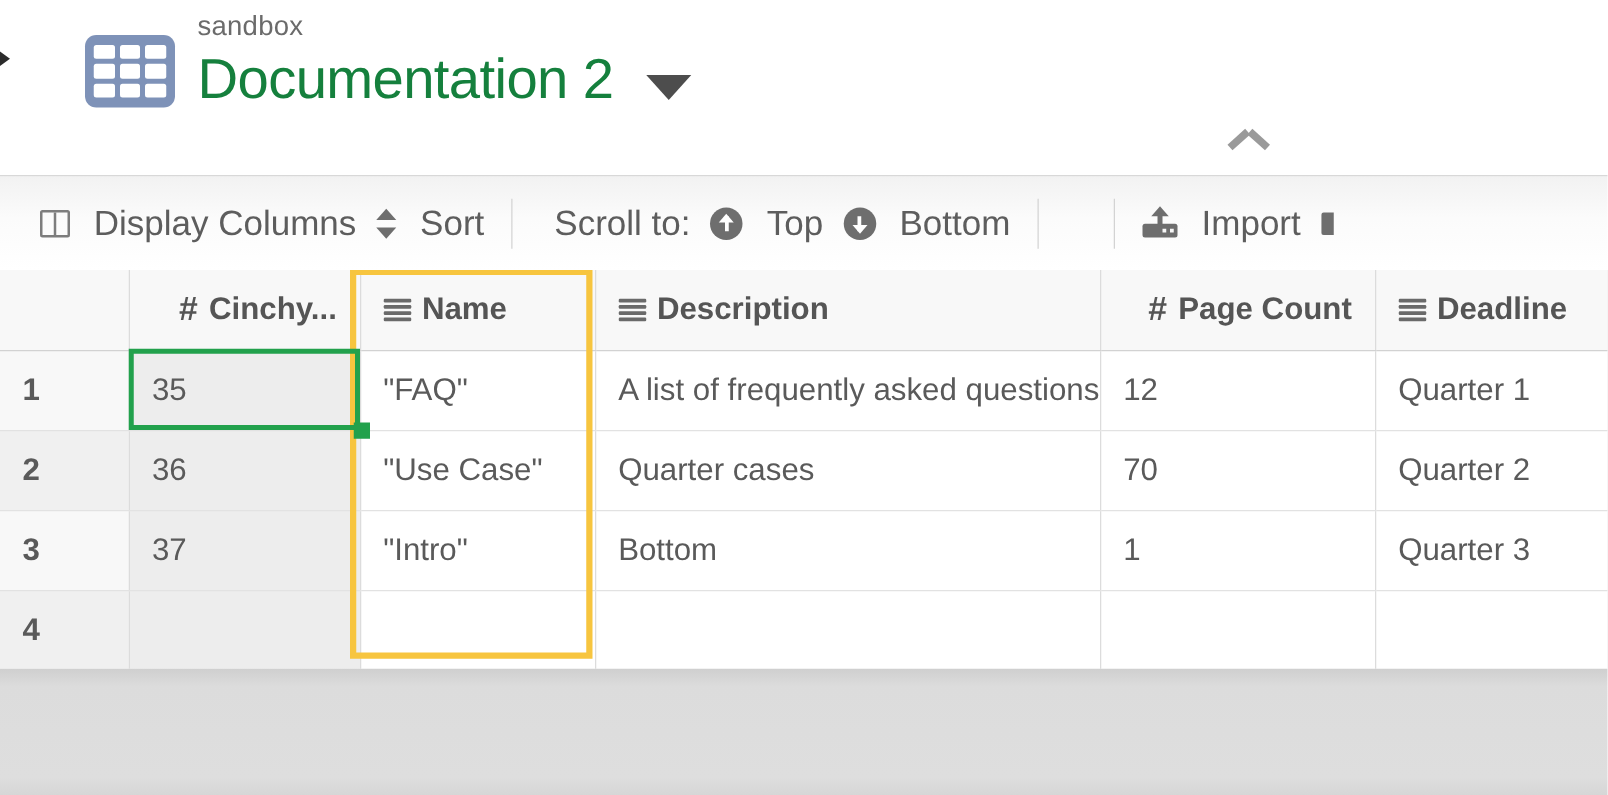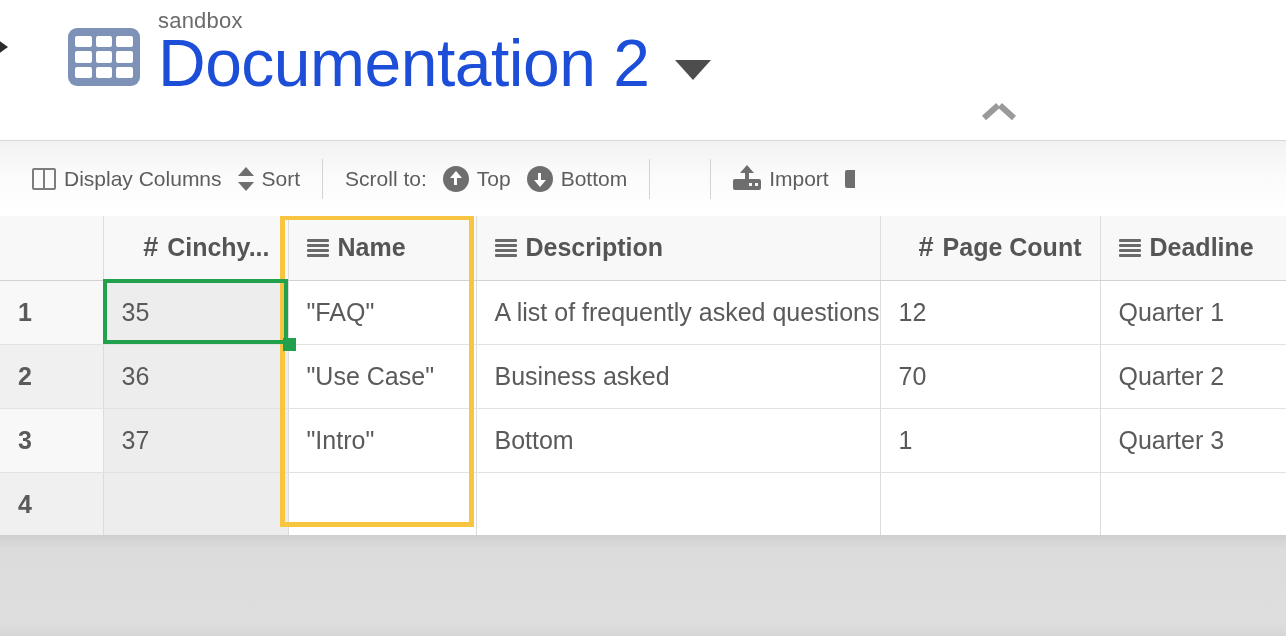--- a/index.html
+++ b/index.html
@@ -35,21 +35,21 @@
   }
   .grid-icon span { background: #ffffff; border-radius: 2px; display:block; }
 
   .title-wrap { position: absolute; left: 158px; top: 8px; }
   .sandbox-label {
     font-size: 22px; color: #6b6b6b; line-height: 26px;
     letter-spacing: 0.2px;
   }
   .title-row { display: flex; align-items: center; margin-top: -2px; }
   .doc-title {
-    font-size: 66px; color: #1d4ed8; line-height: 62px;
+    font-size: 45px; color: #15803d; line-height: 62px;
     font-weight: 400; letter-spacing: -0.5px;
   }
   .title-caret {
     margin-left: 26px; margin-top: 14px;
     width: 0; height: 0;
     border-left: 18px solid transparent;
     border-right: 18px solid transparent;
     border-top: 20px solid #4d4d4d;
   }
 
@@ -76,21 +76,21 @@
   }
   .tb-item {
     display: flex; align-items: center; gap: 8px;
     font-size: 25px; color: #5d5d5d; white-space: nowrap;
   }
   .tb-gap { width: 16px; }
   .tb-sep {
     width: 1px; height: 40px; background: #d3d3d3;
     margin: 0 22px;
   }
-  .tb-label { font-size: 21px; color: #5d5d5d; white-space: nowrap; }
+  .tb-label { font-size: 28px; color: #5d5d5d; white-space: nowrap; margin-left: 11px; }
 
   
   .ico-cols {
     width: 24px; height: 22px; border: 2px solid #7d7d7d; border-radius: 2px;
     position: relative; flex: none;
   }
   .ico-cols:after {
     content: ""; position: absolute; left: 9px; top: 0; width: 2px; height: 18px;
     background: #7d7d7d;
   }
@@ -369,21 +369,21 @@
         <td class="idcell">35</td>
         <td class="plain">"FAQ"</td>
         <td class="plain">A list of frequently asked questions</td>
         <td class="plain numcell">12</td>
         <td class="plain">Quarter 1</td>
       </tr>
       <tr class="r-even">
         <td class="rownum">2</td>
         <td class="idcell">36</td>
         <td class="plain">"Use Case"</td>
-        <td class="plain">Business asked</td>
+        <td class="plain">Quarter cases</td>
         <td class="plain numcell">70</td>
         <td class="plain">Quarter 2</td>
       </tr>
       <tr class="r-odd">
         <td class="rownum">3</td>
         <td class="idcell">37</td>
         <td class="plain">"Intro"</td>
         <td class="plain">Bottom</td>
         <td class="plain numcell">1</td>
         <td class="plain">Quarter 3</td>

